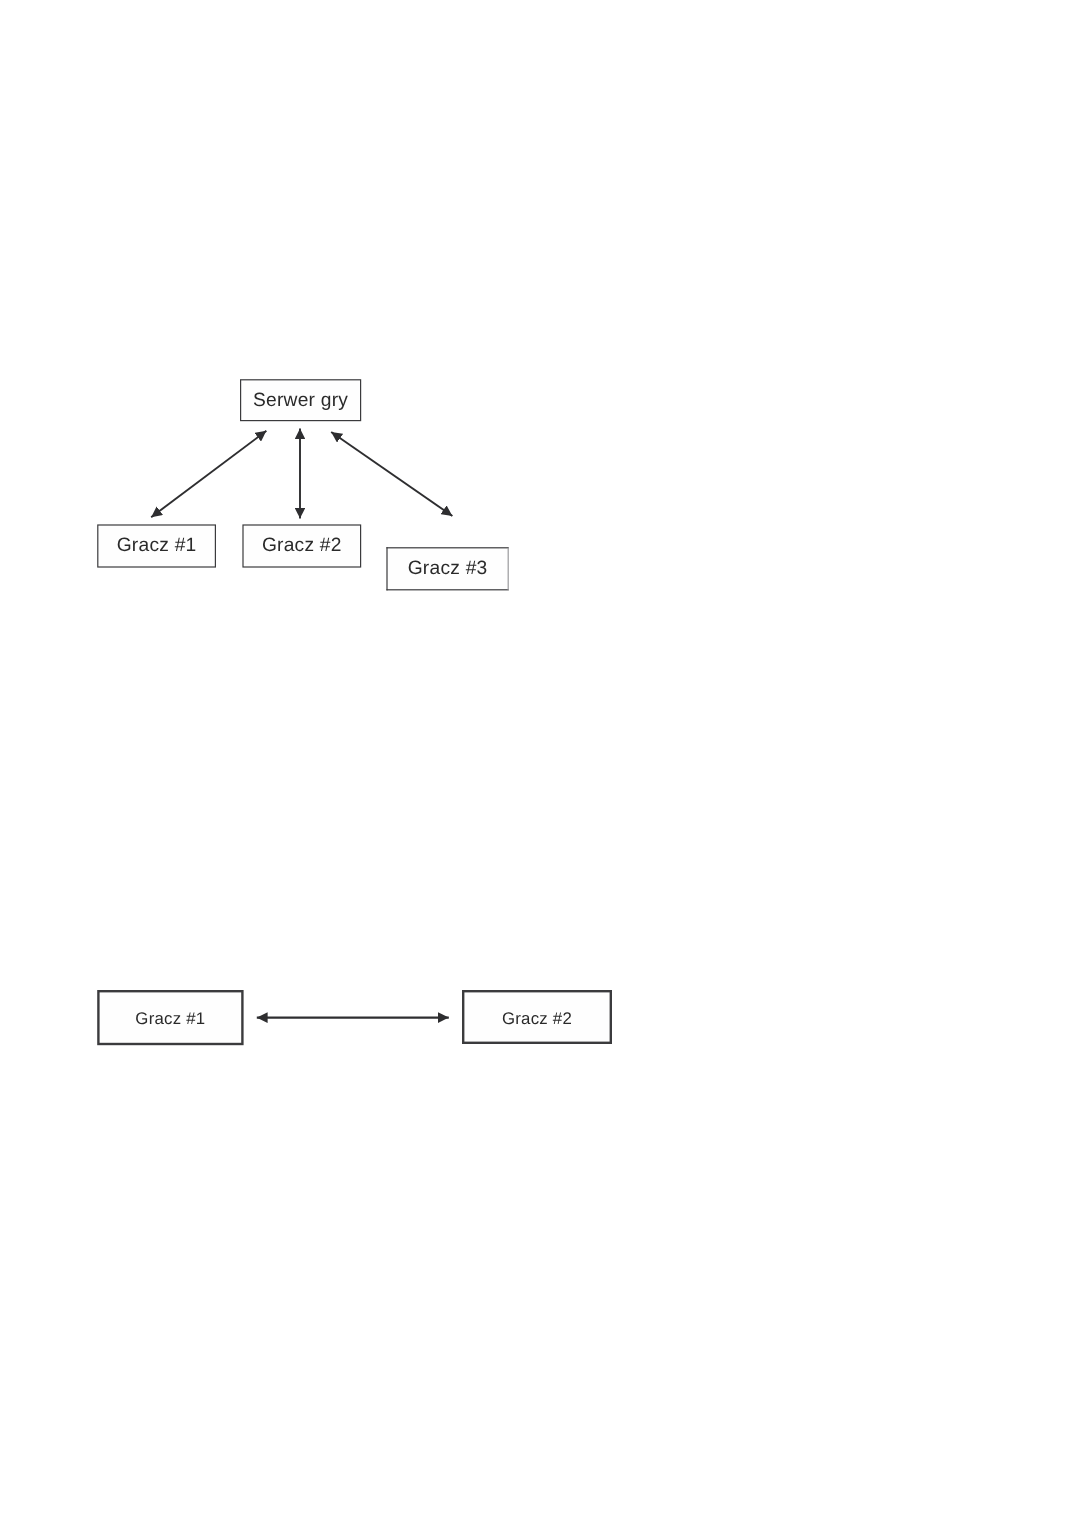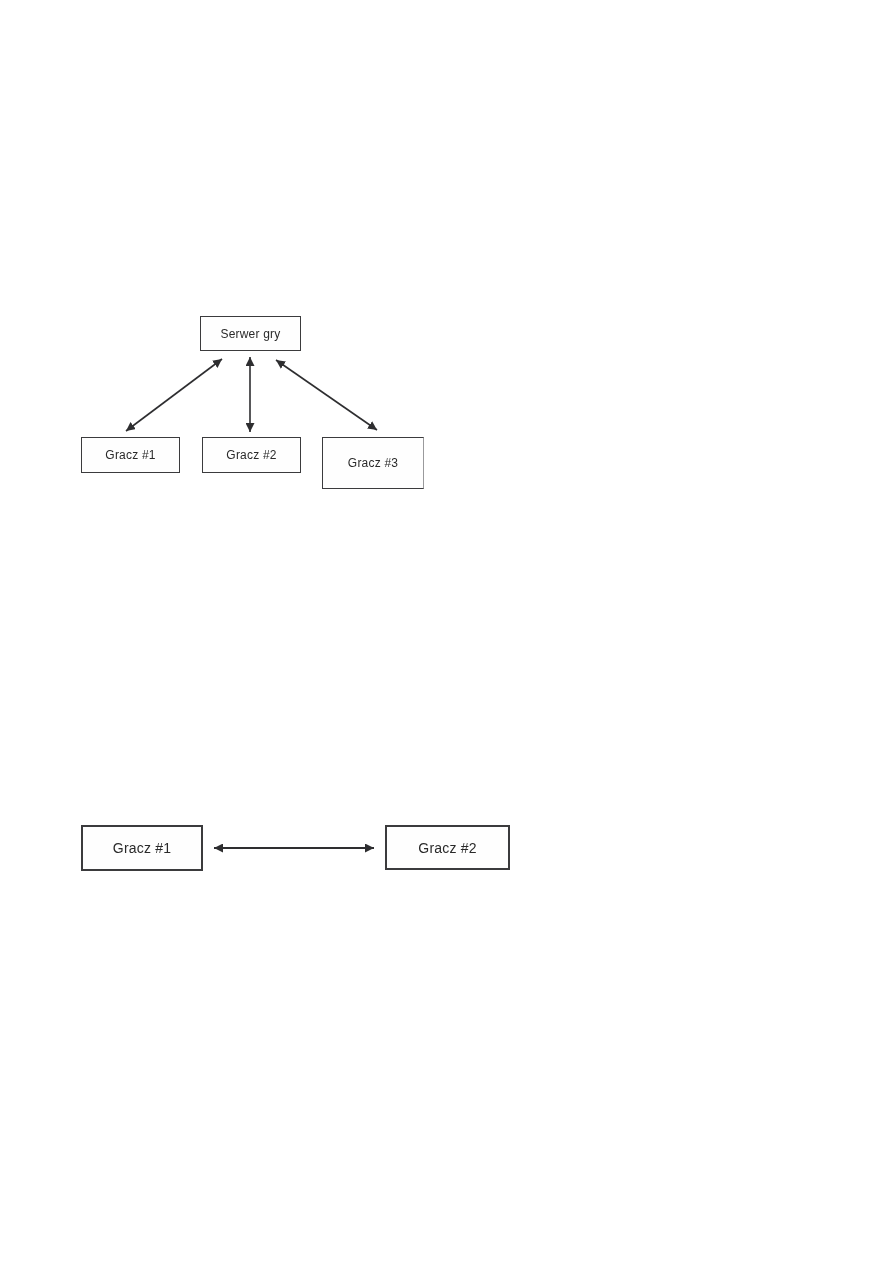--- a/index.html
+++ b/index.html
@@ -25,28 +25,28 @@
   }
   .node {
     position: absolute;
     box-sizing: border-box;
     background: #fefefe;
     border: 1.5px solid #3b3b3d;
     color: #2a2a2a;
     display: flex;
     align-items: center;
     justify-content: center;
-    font-size: 12px;
+    font-size: 16px;
     letter-spacing: 0.2px;
   }
   
   .node.server  { left: 200px; top: 316px; width: 101px; height: 35px; }
   .node.cs-p1   { left:  81px; top: 437px; width:  99px; height: 36px; }
   .node.cs-p2   { left: 202px; top: 437px; width:  99px; height: 36px; }
-  .node.cs-p3   { left: 322px; top: 437px; width: 102px; height: 52px;
+  .node.cs-p3   { left: 322px; top: 456px; width: 102px; height: 36px;
                   border-right-color: #9a9a9c; }
   
   .node.p2p-1   { left:  81px; top: 825px; width: 122px; height: 46px;
                   border-width: 2px; font-size: 14px; }
   .node.p2p-2   { left: 385px; top: 825px; width: 125px; height: 45px;
                   border-width: 2px; font-size: 14px; }
 </style>
 </head>
 <body>
 

